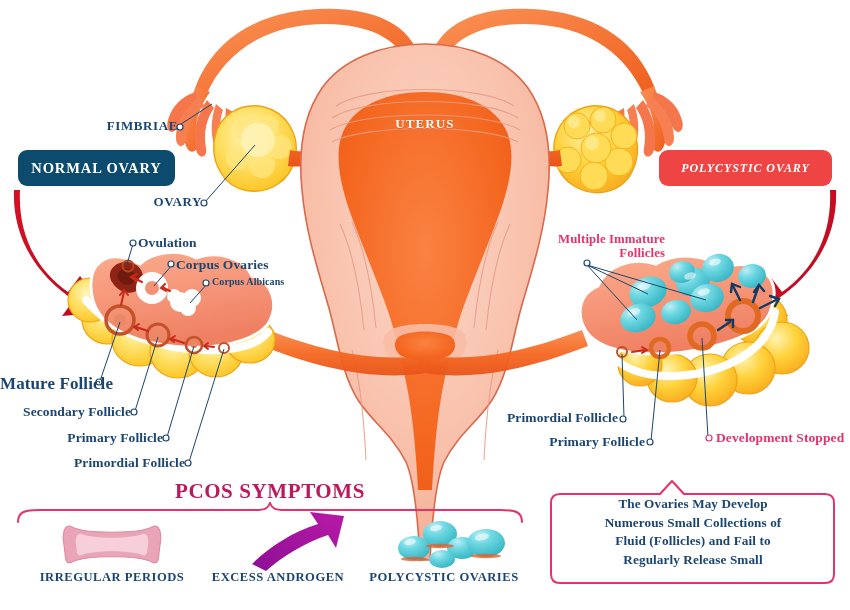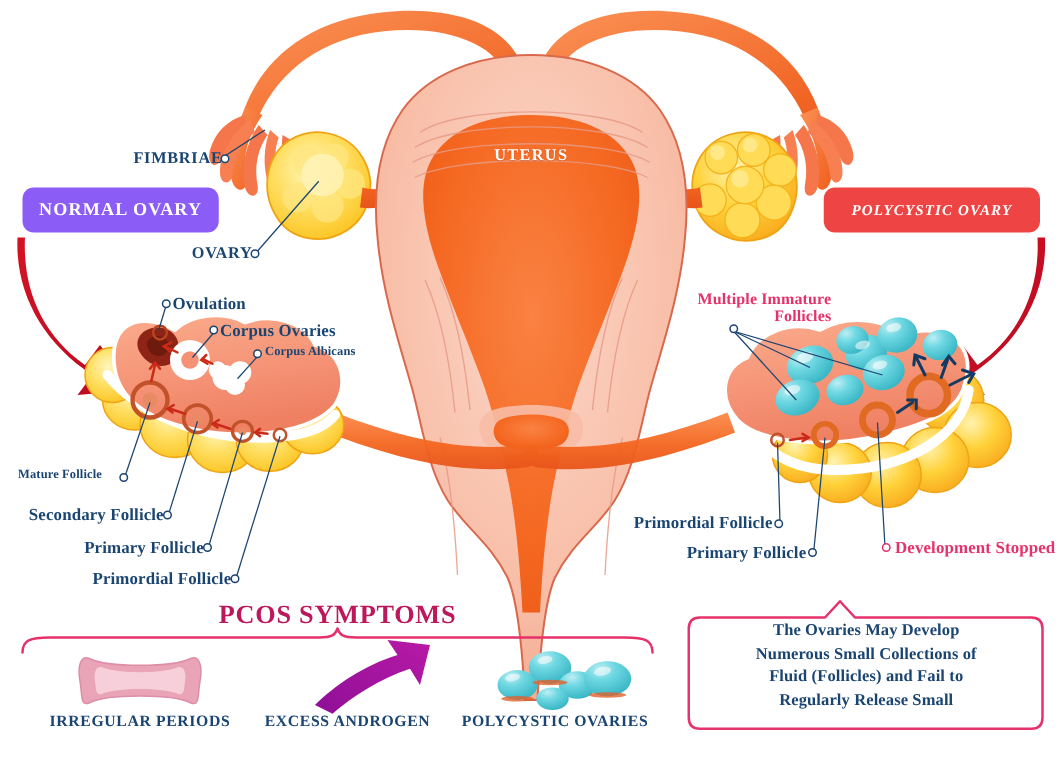--- a/index.html
+++ b/index.html
@@ -51,21 +51,21 @@
     font-weight: bold;
     letter-spacing: .9px;
     display: flex;
     align-items: center;
     justify-content: center;
     text-align: center;
   }
   #badge-normal {
     left: 18px; top: 150px;
     width: 157px; height: 36px;
-    background: #8b5cf6;
+    background: #0c4a6e;
     font-size: 14.5px;
   }
   #badge-poly {
     left: 659px; top: 150px;
     width: 173px; height: 36px;
     background: #ef4444;
     font-size: 12px;
     font-style: italic;
   }
 
@@ -568,21 +568,21 @@
   <div class="lbl right" style="left:38px; top:119px; width:140px; font-size:13px; letter-spacing:.6px;">FIMBRIAE</div>
 
   <div class="lbl right" style="left:82px; top:195px; width:120px; font-size:13px; letter-spacing:.6px;">OVARY</div>
 
   <div class="lbl" style="left:138px; top:235px; font-size:13.5px;">Ovulation</div>
 
   <div class="lbl" style="left:176px; top:257px; font-size:13.5px;">Corpus Ovaries</div>
 
   <div class="lbl" style="left:212px; top:276px; font-size:10px;">Corpus Albicans</div>
 
-  <div class="lbl right" style="left:0px; top:374px; width:96px; font-size:10px;text-align:center;">Mature Follicle</div>
+  <div class="lbl right" style="left:0px; top:374px; width:96px; font-size:17px;">Mature Follicle</div>
 
   <div class="lbl right" style="left:0px; top:404px; width:131px; font-size:13.5px;">Secondary Follicle</div>
 
   <div class="lbl right" style="left:0px; top:430px; width:163px; font-size:13.5px;">Primary Follicle</div>
 
   <div class="lbl right" style="left:0px; top:455px; width:185px; font-size:13.5px;">Primordial Follicle</div>
 
   <div class="lbl pink center" style="left:505px; top:232px; width:160px; font-size:12.8px;">
     <span>Multiple Immature</span><br>
     <span>Follicles</span>

